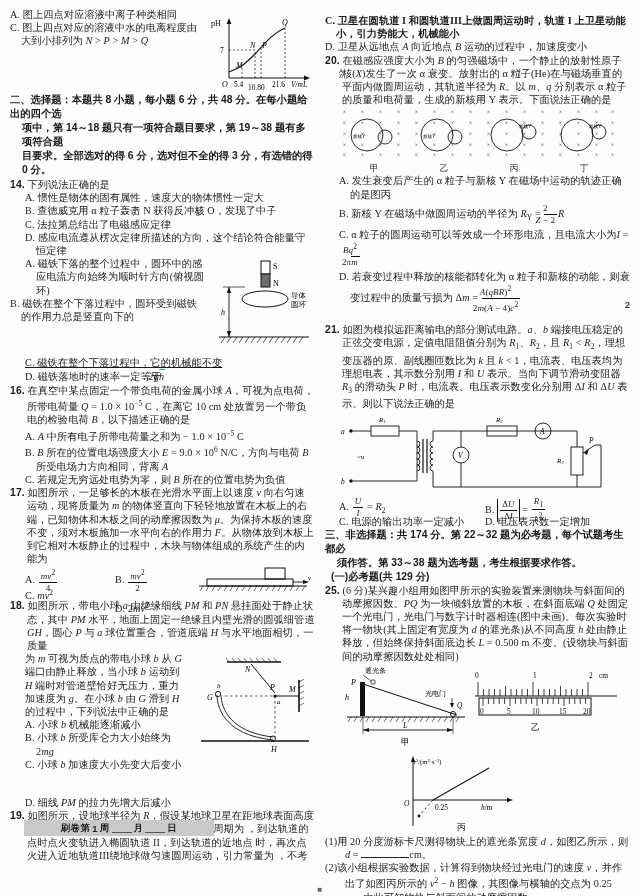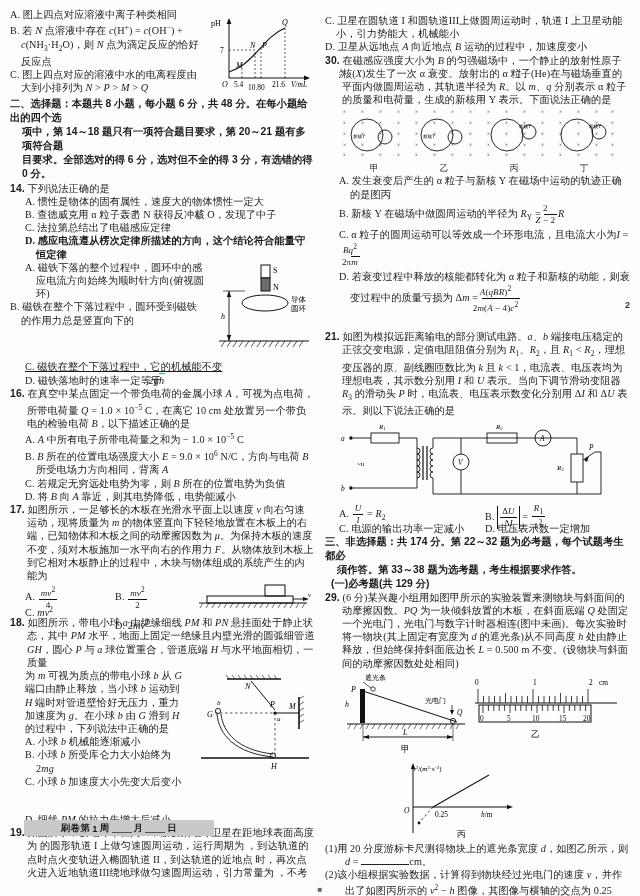--- a/index.html
+++ b/index.html
@@ -74,38 +74,37 @@
         <text x="63" y="73" font-size="7.4" font-family="Liberation Serif, serif">21.6</text>
         <text x="82" y="73" font-size="7.4" font-style="italic" font-family="Liberation Serif, serif">V/mL</text>
         <text x="27" y="54" font-size="8" font-style="italic" font-family="Liberation Serif, serif">M</text>
         <text x="41" y="34" font-size="8" font-style="italic" font-family="Liberation Serif, serif">N</text>
         <text x="53" y="34" font-size="8" font-style="italic" font-family="Liberation Serif, serif">P</text>
         <text x="73" y="11" font-size="8" font-style="italic" font-family="Liberation Serif, serif">Q</text>
       </svg>
     </div>
 
     <div class="ln opt" style="width:182px;">A. 图上四点对应溶液中离子种类相同</div>
-    <div class="ln opt" style="width:182px;">B. 若 <i>N</i> 点溶液中存在 <i>c</i>(H<span class="sm">+</span>) = <i>c</i>(OH<span class="sm">−</span>) + <i>c</i>(NH<span class="sb">3</span>·H<span class="sb">2</span>O)，则 <i>N</i> 点为滴定反应的恰好反应点</div>
     <div class="ln opt" style="width:182px;">C. 图上四点对应的溶液中水的电离程度由大到小排列为 <i>N</i> &gt; <i>P</i> &gt; <i>M</i> &gt; <i>Q</i></div>
     <div class="clr"></div>
 
     <div class="sect" style="margin-top:2px;">
       <span>二、选择题：本题共 8 小题，每小题 6 分，共 48 分。在每小题给出的四个选</span>
-      <span class="indent">项中，第 14～18 题只有一项符合题目要求，第 20～21 题有多项符合题</span>
+      <span class="indent">项中，第 14～18 题只有一项符合题目要求，第 19～38 题有多项符合题</span>
       <span class="indent">目要求。全部选对的得 6 分，选对但不全的得 3 分，有选错的得 0 分。</span>
     </div>
 
     <div class="ln qn" style="margin-top:1px;">
       <b>14.</b>
       <span>下列说法正确的是</span>
     </div>
     <div class="ln opt" style="margin-left:15px;">A. 惯性是物体的固有属性，速度大的物体惯性一定大</div>
     <div class="ln opt" style="margin-left:15px;">B. 查德威克用 α 粒子轰击 <span class="sb" style="display:inline-block;vertical-align:-.15em;"><span style="display:block;font-size:6.4px;line-height:5px;">14</span><span style="display:block;font-size:6.4px;line-height:5px;">7</span></span>N 获得反冲核 <span class="sb" style="display:inline-block;vertical-align:-.15em;"><span style="display:block;font-size:6.4px;line-height:5px;">17</span><span style="display:block;font-size:6.4px;line-height:5px;">8</span></span>O，发现了中子</div>
     <div class="ln opt" style="margin-left:15px;">C. 法拉第总结出了电磁感应定律</div>
-    <div class="ln opt" style="margin-left:15px;font-weight:bold;">D. 感应电流遵从楞次定律所描述的方向，这个结论符合能量守恒定律</div>
+    <div class="ln opt" style="margin-left:15px;">D. 感应电流遵从楞次定律所描述的方向，这个结论符合能量守恒定律</div>
 
     <div class="wrapfig" style="margin-top:0;">
       <svg width="100" height="98" viewBox="0 0 100 98">
         <rect x="46" y="4" width="9" height="13" fill="#fff" stroke="#111" stroke-width="1"></rect>
         <rect x="46" y="17" width="9" height="13" fill="#6d6d6d" stroke="#111" stroke-width="1"></rect>
         <text x="58" y="12" font-size="8" font-family="Liberation Serif, serif">S</text>
         <text x="58" y="29" font-size="8" font-family="Liberation Serif, serif">N</text>
         <ellipse cx="50" cy="42" rx="23" ry="8" fill="none" stroke="#111" stroke-width="1"></ellipse>
         <text x="76" y="41" font-size="7.4" font-family="Liberation Sans, sans-serif">导体</text>
         <text x="76" y="50" font-size="7.4" font-family="Liberation Sans, sans-serif">圆环</text>
@@ -140,21 +139,20 @@
     <div class="ln opt" style="margin-left:15px;text-decoration:underline;">C. 磁铁在整个下落过程中，它的机械能不变</div>
     <div class="ln opt" style="margin-left:15px;">D. 磁铁落地时的速率一定等于 <span style="display:inline-block;position:relative;">√<span class="sqrt" style="display:inline-block;"><i>2gh</i></span></span></div>
 
     <div class="ln qn">
       <b>16.</b>
       <span>在真空中某点固定一个带负电荷的金属小球 <i>A</i>，可视为点电荷，所带电荷量 <i>Q</i> = 1.0 × 10<span class="sm">−5</span> C，在离它 10 cm 处放置另一个带负电的检验电荷 <i>B</i>，以下描述正确的是</span>
     </div>
     <div class="ln opt" style="margin-left:15px;">A. <i>A</i> 中所有电子所带电荷量之和为 − 1.0 × 10<span class="sm">−5</span> C</div>
     <div class="ln opt" style="margin-left:15px;">B. <i>B</i> 所在的位置电场强度大小 <i>E</i> = 9.0 × 10<span class="sm">6</span> N/C，方向与电荷 <i>B</i> 所受电场力方向相同，背离 <i>A</i></div>
     <div class="ln opt" style="margin-left:15px;">C. 若规定无穷远处电势为零，则 <i>B</i> 所在的位置电势为负值</div>
-    <div class="ln opt" style="margin-left:15px;">D. 将 <i>B</i> 向 <i>A</i> 靠近，则其电势降低，电势能减小</div>
 
     <div class="ln qn">
       <b>17.</b>
       <span>如图所示，一足够长的木板在光滑水平面上以速度 <i>v</i> 向右匀速运动，现将质量为 <i>m</i> 的物体竖直向下轻轻地放置在木板上的右端，已知物体和木板之间的动摩擦因数为 <i>μ</i>。为保持木板的速度不变，须对木板施加一水平向右的作用力 <i>F</i>。从物体放到木板上到它相对木板静止的过程中，木块与物体组成的系统产生的内能为</span>
     </div>
     <div style="position:relative;height:34px;">
       <div class="ln" style="position:absolute;left:15px;top:2px;">A. <span class="frac"><span class="nu"><i>mv</i><span class="sm">2</span></span><span class="de">4</span></span></div>
       <div class="ln" style="position:absolute;left:105px;top:2px;">B. <span class="frac"><span class="nu"><i>mv</i><span class="sm">2</span></span><span class="de">2</span></span></div>
       <div class="ln" style="position:absolute;left:15px;top:21px;">C. <i>mv</i><span class="sm">2</span></div>
       <div class="ln" style="position:absolute;left:105px;top:34px;">D. 2<i>mv</i><span class="sm">2</span></div>
@@ -257,25 +255,25 @@
       <span>周</span>
       <span class="gap"></span>
       <span>月</span>
       <span class="gap"></span>
       <span>日</span>
     </div>
   </div>
 
   <div class="col right">
 
-    <div class="ln opt" style="margin-top:6px;">C. 卫星在圆轨道 I 和圆轨道III上做圆周运动时，轨道 I 上卫星动能小，引力势能大，机械能小</div>
+    <div class="ln opt" style="margin-top:6px;font-weight:bold;">C. 卫星在圆轨道 I 和圆轨道III上做圆周运动时，轨道 I 上卫星动能小，引力势能大，机械能小</div>
     <div class="ln opt">D. 卫星从远地点 <i>A</i> 向近地点 <i>B</i> 运动的过程中，加速度变小</div>
 
     <div class="ln qn">
-      <b>30.</b>
+      <b>20.</b>
       <span>在磁感应强度大小为 <i>B</i> 的匀强磁场中，一个静止的放射性原子核(<span style="display:inline-block;vertical-align:-.15em;"><span style="display:block;font-size:6.4px;line-height:5px;">A</span><span style="display:block;font-size:6.4px;line-height:5px;">Z</span></span><i>X</i>)发生了一次 α 衰变。放射出的 α 粒子(<span style="display:inline-block;vertical-align:-.15em;"><span style="display:block;font-size:6.4px;line-height:5px;">4</span><span style="display:block;font-size:6.4px;line-height:5px;">2</span></span>He)在与磁场垂直的平面内做圆周运动，其轨道半径为 <i>R</i>。以 <i>m</i>、<i>q</i> 分别表示 α 粒子的质量和电荷量，生成的新核用 Y 表示。下面说法正确的是</span>
     </div>
 
     <div style="margin:1px 0 0 14px;">
       <svg width="284" height="56" viewBox="0 0 284 56">
         <g font-size="5.2" font-family="Liberation Serif, serif" fill="#111">
           <g id="xs">
             <text x="4" y="7">×</text>
                 <text x="22" y="7">×</text>
                 <text x="40" y="7">×</text>
@@ -381,21 +379,21 @@
       <span class="figcap" style="width:70px;">乙</span>
       <span class="figcap" style="width:70px;">丙</span>
       <span class="figcap" style="width:70px;">丁</span>
     </div>
 
     <div class="ln opt" style="margin-left:14px;margin-top:1px;">A. 发生衰变后产生的 α 粒子与新核 Y 在磁场中运动的轨迹正确的是图丙</div>
     <div class="ln opt" style="margin-left:14px;margin-top:2px;">B. 新核 Y 在磁场中做圆周运动的半径为 <i>R</i><span class="sb">Y</span> = <span class="frac"><span class="nu">2</span><span class="de"><i>Z</i> − 2</span></span><i>R</i></div>
     <div class="ln opt" style="margin-left:14px;margin-top:2px;">C. α 粒子的圆周运动可以等效成一个环形电流，且电流大小为<i>I</i> = <span class="frac"><span class="nu"><i>Bq</i><span class="sm">2</span></span><span class="de">2π<i>m</i></span></span></div>
     <div class="ln opt" style="margin-left:14px;margin-top:2px;">D. 若衰变过程中释放的核能都转化为 α 粒子和新核的动能，则衰变过程中的质量亏损为 Δ<i>m</i> = <span class="frac"><span class="nu"><i>A</i>(<i>qBR</i>)<span class="sm">2</span></span><span class="de">2<i>m</i>(<i>A</i> − 4)<i>c</i><span class="sm">2</span></span></span></div>
 
-    <div class="ln qn" style="margin-top:16px;">
+    <div class="ln qn" style="margin-top:9px;">
       <b>21.</b>
       <span>如图为模拟远距离输电的部分测试电路。<i>a</i>、<i>b</i> 端接电压稳定的正弦交变电源，定值电阻阻值分别为 <i>R</i><span class="sb">1</span>、<i>R</i><span class="sb">2</span>，且 <i>R</i><span class="sb">1</span> &lt; <i>R</i><span class="sb">2</span>，理想变压器的原、副线圈匝数比为 <i>k</i> 且 <i>k</i> &lt; 1，电流表、电压表均为理想电表，其示数分别用 <i>I</i> 和 <i>U</i> 表示。当向下调节滑动变阻器 <i>R</i><span class="sb">3</span> 的滑动头 <i>P</i> 时，电流表、电压表示数变化分别用 Δ<i>I</i> 和 Δ<i>U</i> 表示。则以下说法正确的是</span>
     </div>
 
     <div style="margin:2px 0 0 12px;">
       <svg width="280" height="82" viewBox="0 0 280 82">
 
         <circle cx="14" cy="18" r="1.8" fill="#111"></circle>
         <text x="4" y="21" font-size="7.4" font-style="italic" font-family="Liberation Serif, serif">a</text>
         <circle cx="14" cy="68" r="1.8" fill="#111"></circle>
@@ -451,21 +449,21 @@
       <div class="ln" style="position:absolute;left:160px;top:19px;">D. 电压表示数一定增加</div>
     </div>
 
     <div class="sect">
       <span>三、非选择题：共 174 分。第 22～32 题为必考题，每个试题考生都必</span>
       <span class="indent">须作答。第 33～38 题为选考题，考生根据要求作答。</span>
       <span class="indent" style="padding-left:6px;">(一)必考题(共 129 分)</span>
     </div>
 
     <div class="ln qn">
-      <b>29.</b>
+      <b>25.</b>
       <span>(6 分)某兴趣小组用如图甲所示的实验装置来测物块与斜面间的动摩擦因数。<i>PQ</i> 为一块倾斜放置的木板，在斜面底端 <i>Q</i> 处固定一个光电门，光电门与数字计时器相连(图中未画)。每次实验时将一物块(其上固定有宽度为 <i>d</i> 的遮光条)从不同高度 <i>h</i> 处由静止释放，但始终保持斜面底边长 <i>L</i> = 0.500 m 不变。(设物块与斜面间的动摩擦因数处处相同)</span>
     </div>
 
     <div style="position:relative;height:96px;margin-top:1px;">
 
       <div style="position:absolute;left:14px;top:0;">
         <svg width="130" height="84" viewBox="0 0 130 84">
           <text x="26" y="9" font-size="7" font-family="Liberation Sans, sans-serif">遮光条</text>
           <line x1="24" y1="11" x2="32" y2="17" stroke="#111" stroke-width=".7"></line>
           <text x="12" y="21" font-size="8" font-style="italic" font-family="Liberation Serif, serif">P</text>

